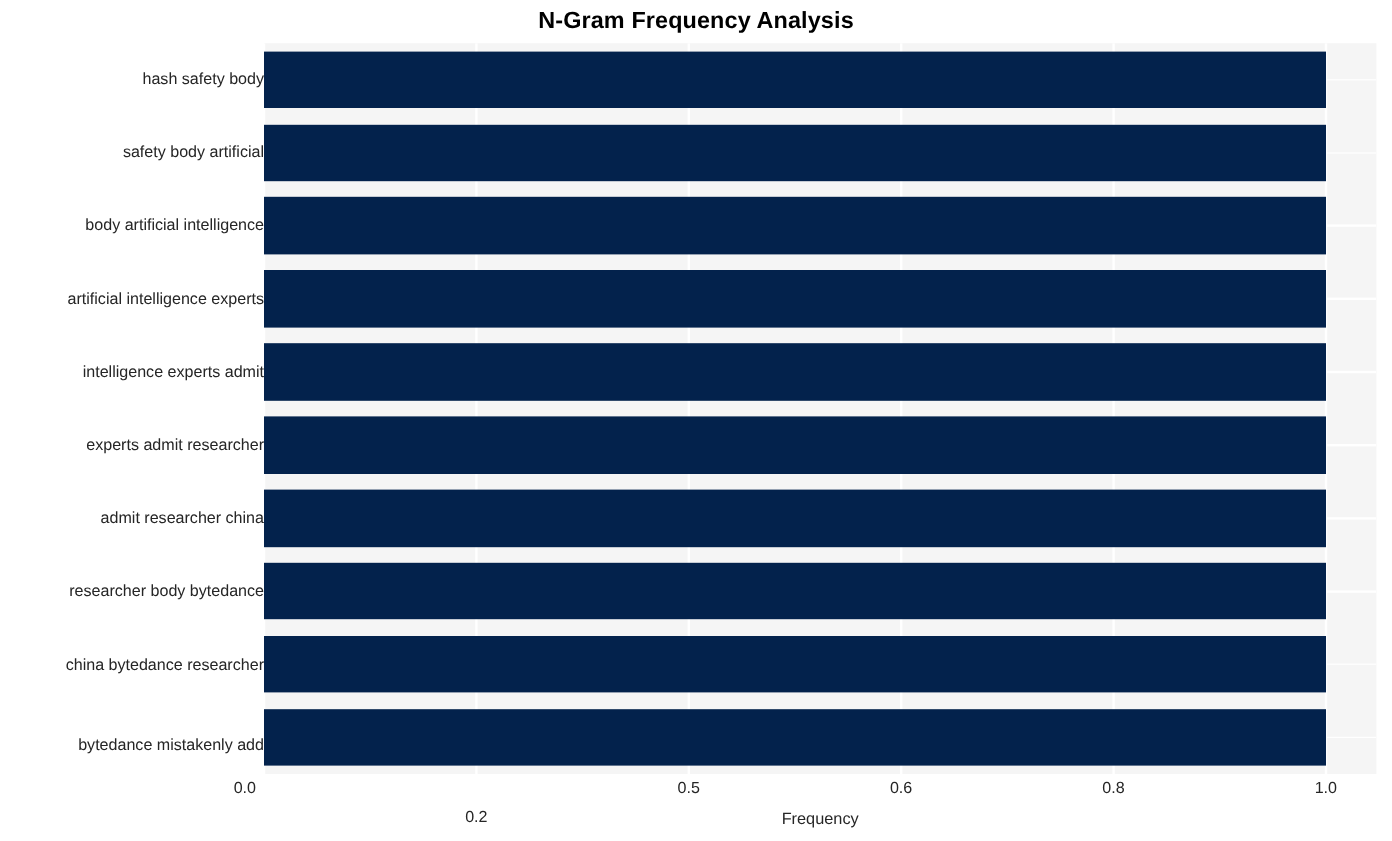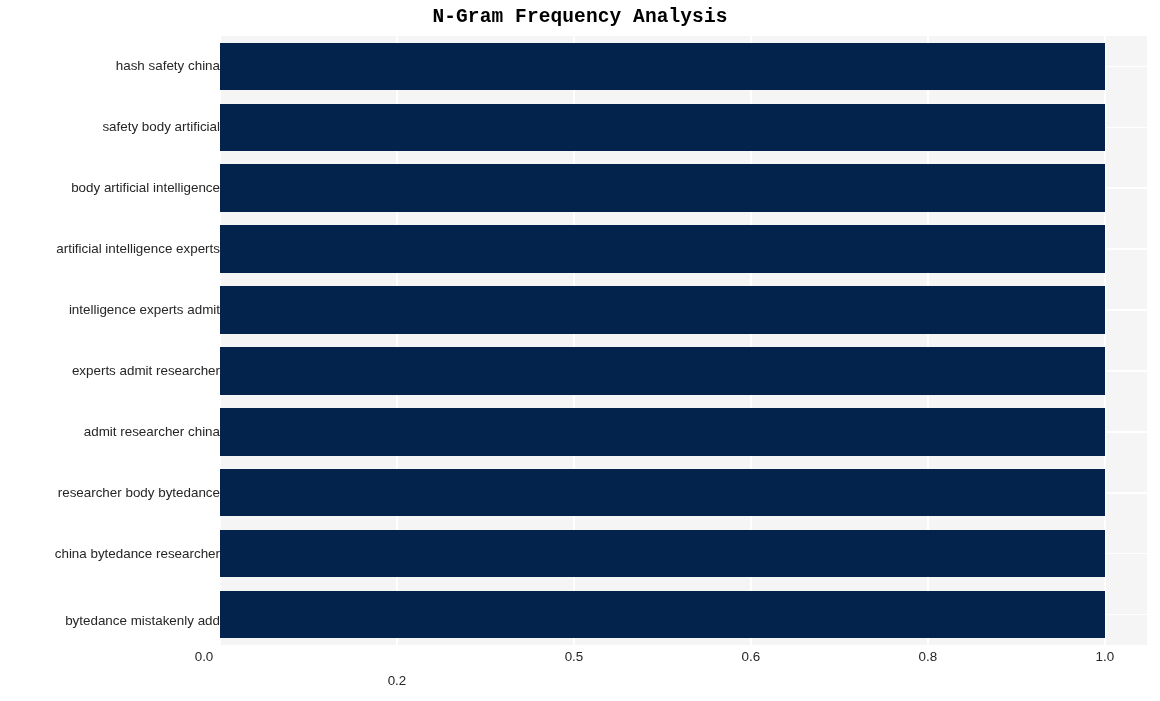--- a/index.html
+++ b/index.html
@@ -27,21 +27,20 @@
   #chart-title {
     position: absolute;
     left: 0;
     top: 6px;
     width: 1160px;
     text-align: center;
     font-size: 19.5px;
     font-weight: bold;
     color: #000000;
     letter-spacing: 0.1px;
-    font-family: Liberation Mono, monospace;
   }
 
   
   #plot-area {
     position: absolute;
     left: 220px;
     top: 36px;
     width: 927px;
     height: 609px;
     background: #f5f5f5;
@@ -154,34 +153,35 @@
         <div class="bar" title="intelligence experts admit: 1" style="top: 250.299px; height: 47.502px; width: 884.88px; background: rgb(3, 34, 76);"></div>
         <div class="bar" title="experts admit researcher: 1" style="top: 311.199px; height: 47.502px; width: 884.88px; background: rgb(3, 34, 76);"></div>
         <div class="bar" title="admit researcher china: 1" style="top: 372.099px; height: 47.502px; width: 884.88px; background: rgb(3, 34, 76);"></div>
         <div class="bar" title="researcher china bytedance: 1" style="top: 432.999px; height: 47.502px; width: 884.88px; background: rgb(3, 34, 76);"></div>
         <div class="bar" title="china bytedance mistakenly: 1" style="top: 493.899px; height: 47.502px; width: 884.88px; background: rgb(3, 34, 76);"></div>
         <div class="bar" title="bytedance mistakenly add: 1" style="top: 554.799px; height: 47.502px; width: 884.88px; background: rgb(3, 34, 76);"></div>
       </div>
   </div>
 
   <div id="ytick-labels">
-      <div class="ytick-label" style="top: 59.45px;">hash safety china</div>
+      <div class="ytick-label" style="top: 59.45px;">hash safety body</div>
       <div class="ytick-label" style="top: 120.35px;">safety body artificial</div>
       <div class="ytick-label" style="top: 181.25px;">body artificial intelligence</div>
       <div class="ytick-label" style="top: 242.15px;">artificial intelligence experts</div>
       <div class="ytick-label" style="top: 303.05px;">intelligence experts admit</div>
       <div class="ytick-label" style="top: 363.95px;">experts admit researcher</div>
       <div class="ytick-label" style="top: 424.85px;">admit researcher china</div>
       <div class="ytick-label" style="top: 485.75px;">researcher body bytedance</div>
       <div class="ytick-label" style="top: 546.65px;">china bytedance researcher</div>
       <div class="ytick-label" style="top: 614px;">bytedance mistakenly add</div>
     </div>
   <div id="xtick-labels">
       <div class="xtick-label" style="left: 204px;">0.0</div>
       <div class="xtick-label" style="left: 396.976px; margin-top: 24px;">0.2</div>
       <div class="xtick-label" style="left: 573.952px;">0.5</div>
       <div class="xtick-label" style="left: 750.928px;">0.6</div>
       <div class="xtick-label" style="left: 927.904px;">0.8</div>
       <div class="xtick-label" style="left: 1104.88px;">1.0</div>
     </div>
 
+  <div id="xaxis-title">Frequency</div>
 
 </div>
 
 </body></html>

